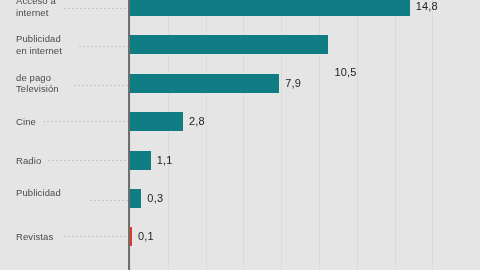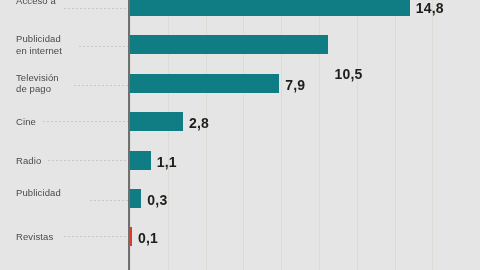--- a/index.html
+++ b/index.html
@@ -79,22 +79,22 @@
     left: 130px;
     height: 19px;
     background: #0f7d83;
   }
   .bar.accent-red {
     background: #e03a27;
   }
 
   .bar-value {
     position: absolute;
-    font-size: 14px;
-    font-weight: bold;
+    font-size: 11px;
+    font-weight: normal;
     color: #1d1d1b;
     letter-spacing: 0.2px;
     white-space: nowrap;
   }
 </style>
 </head>
 <body>
 
 <div id="chart-root">
 
@@ -107,38 +107,39 @@
       <div class="gridline" style="left: 189px;"></div>
       <div class="gridline" style="left: 226.8px;"></div>
       <div class="gridline" style="left: 264.6px;"></div>
       <div class="gridline" style="left: 302.4px;"></div>
     </div>
   <div id="axis-line"></div>
   <div id="rows-container">
       <div class="row" style="top: -11px;">
         <div class="cat-label" style="top: 6px;">
           <div>Acceso a</div>
+          <div>internet</div>
         </div>
         <div class="leader" style="left: 63.6px; width: 64.4px; top: 19px;"></div>
         <div class="bar" style="width: 279.72px; top: 8px;"></div>
         <div class="bar-value" style="left: 415.72px; top: 11px;">14,8</div>
       </div>
       <div class="row" style="top: 27.4px;">
         <div class="cat-label" style="top: 6px;">
           <div>Publicidad</div>
           <div>en internet</div>
         </div>
         <div class="leader" style="left: 79.2px; width: 48.8px; top: 19px;"></div>
         <div class="bar" style="width: 198.45px; top: 8px;"></div>
         <div class="bar-value" style="left: 334.45px; top: 11px; margin-top: 28px;">10,5</div>
       </div>
       <div class="row" style="top: 65.8px;">
         <div class="cat-label" style="top: 6px;">
+          <div>de pago</div>
           <div>Televisión</div>
-          <div>de pago</div>
         </div>
         <div class="leader" style="left: 74px; width: 54px; top: 19px;"></div>
         <div class="bar" style="width: 149.31px; top: 8px;"></div>
         <div class="bar-value" style="left: 285.31px; top: 11px;">7,9</div>
       </div>
       <div class="row" style="top: 104.2px;">
         <div class="cat-label" style="top: 12px;">
           <div>Cine</div>
         </div>
         <div class="leader" style="left: 42.8px; width: 85.2px; top: 17px;"></div>

